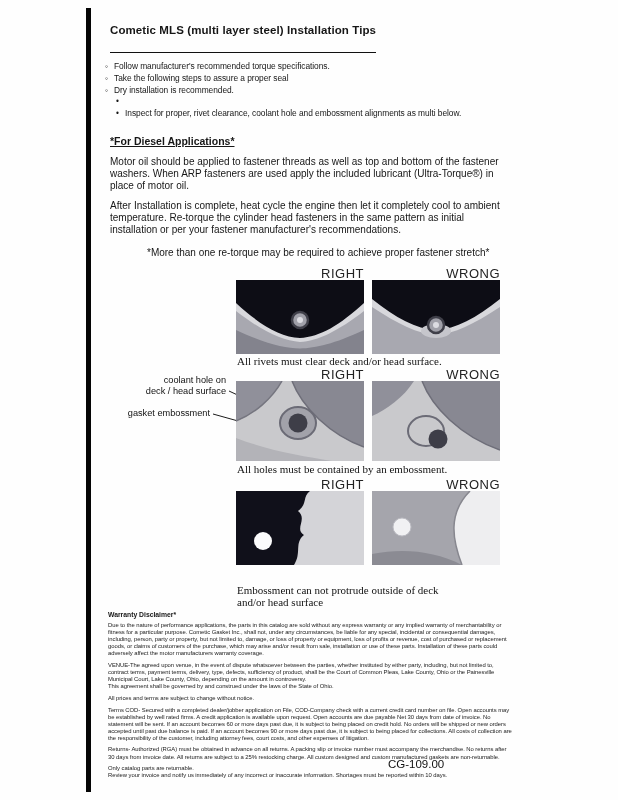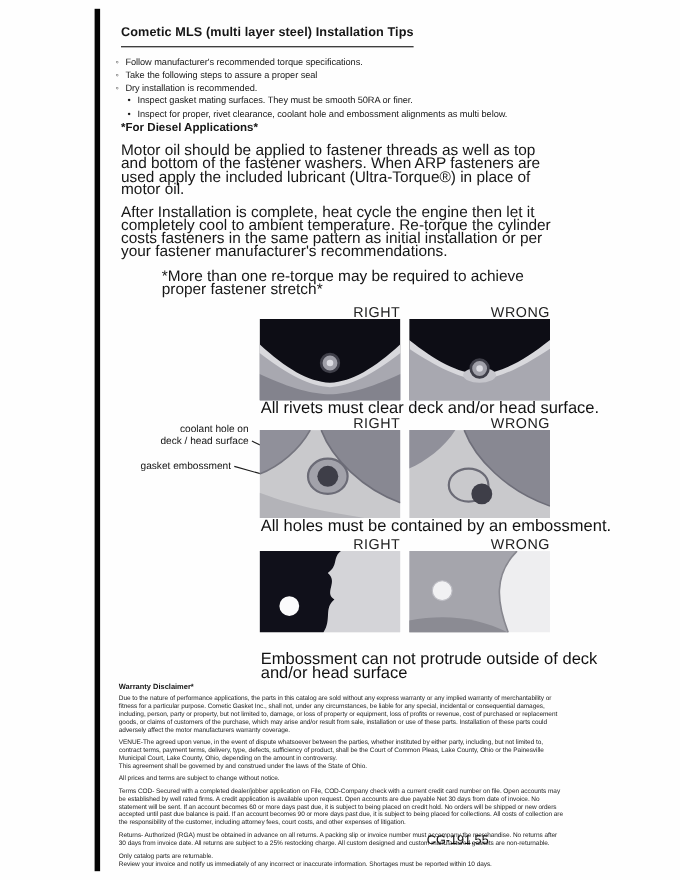--- a/index.html
+++ b/index.html
@@ -6,37 +6,37 @@
   body{background:#ffffff;}
   .page{
     position:relative;width:618px;height:800px;background:#fefefe;
     font-family:"Liberation Sans","DejaVu Sans",sans-serif;color:#161616;
     overflow:hidden;
   }
   .spine{position:absolute;left:86px;top:8px;width:5px;height:784px;background:#050505;}
   .content{position:relative;padding:20px 98px 0 105px;}
   .title{
     display:inline-block;margin-left:5px;font-size:11.5px;font-weight:bold;
-    border-bottom:1.6px solid #111;padding-bottom:6px;letter-spacing:.1px;
+    border-bottom:1.6px solid #111;padding-bottom:16px;letter-spacing:.1px;
   }
   .bullets{margin-top:8px;font-size:8.4px;line-height:11.8px;letter-spacing:-.05px;}
   .bullet{display:flex;}
   .bullet .mk{flex:0 0 9px;}
   .mk.circ::before{content:"◦";}
   .mk.disc::before{content:"•";}
   .bullet.sub{margin-left:11px;}
-  .section-heading{margin-left:5px;font-size:10.5px;font-weight:bold;}
-  .para{margin:9px 0 0 5px;font-size:14px;line-height:11.8px;max-width:396px;}
+  .section-heading{margin-top:15px;margin-left:5px;font-size:10.5px;font-weight:bold;text-decoration:underline;}
+  .para{margin:9px 0 0 5px;font-size:10px;line-height:11.8px;max-width:396px;}
   .note{margin-top:11px;margin-left:42px;}
   .diagrams{position:relative;height:332px;margin-top:4px;}
   .overlay{position:absolute;left:0;top:0;pointer-events:none;}
   .dlabel{position:absolute;width:128px;text-align:right;font-size:13px;letter-spacing:.5px;color:#222;}
   .dimg{position:absolute;width:128px;}
   .dimg svg{display:block;}
-  .dcaption{position:absolute;font-size:15px;line-height:12.5px;white-space:pre-line;color:#111;}
+  .dcaption{position:absolute;font-size:11px;line-height:12.5px;white-space:pre-line;color:#111;font-family:Liberation Serif, serif;}
   .annot{position:absolute;font-size:9.2px;line-height:11.5px;text-align:right;white-space:pre-line;color:#111;}
   .disclaimer{padding:16px 100px 0 108px;}
   .disc-heading{font-size:6.8px;font-weight:bold;}
   .disc-para{margin:4.5px 0 0 0;font-size:5.9px;line-height:7.1px;max-width:404px;white-space:pre-line;color:#222;letter-spacing:-.05px;}
   .footer-code{position:absolute;left:388px;top:758px;font-size:11.5px;color:#111;}
 </style>
 </head>
 <body>
 
 <div class="page">
@@ -53,31 +53,30 @@
       <div class="bullet">
         <span class="mk circ"></span>
         <span>Take the following steps to assure a proper seal</span>
       </div>
       <div class="bullet">
         <span class="mk circ"></span>
         <span>Dry installation is recommended.</span>
       </div>
       <div class="bullet sub">
         <span class="mk disc"></span>
-        <span>Inspect gasket mating surfaces.  They must be smooth 50RA or finer.</span>
       </div>
       <div class="bullet sub">
         <span class="mk disc"></span>
         <span>Inspect for proper, rivet clearance, coolant hole and embossment alignments as multi below.</span>
       </div>
     </div>
 
     <div class="section-heading">*For Diesel Applications*</div>
     <p class="para">Motor oil should be applied to fastener threads as well as top and bottom of the fastener washers. When ARP fasteners are used apply the included lubricant (Ultra-Torque®) in place of motor oil.</p>
-    <p class="para">After Installation is complete, heat cycle the engine then let it completely cool to ambient temperature. Re-torque the cylinder costs fasteners in the same pattern as initial installation or per your fastener manufacturer's recommendations.</p>
+    <p class="para">After Installation is complete, heat cycle the engine then let it completely cool to ambient temperature. Re-torque the cylinder head fasteners in the same pattern as initial installation or per your fastener manufacturer's recommendations.</p>
     <p class="para note">*More than one re-torque may be required to achieve proper fastener stretch*</p>
   </div>
 
   <div class="diagrams">
     <svg class="overlay" width="618" height="332">
       <line x1="229" y1="128" x2="293" y2="158" stroke="#1c1c1c" stroke-width="1"></line>
       <line x1="213" y1="151" x2="281" y2="170" stroke="#1c1c1c" stroke-width="1"></line>
     </svg>
 
     <div class="dlabel" style="left:236px;top:3px">RIGHT</div>
@@ -162,14 +161,14 @@
     <p class="disc-para">Due to the nature of performance applications, the parts in this catalog are sold without any express warranty or any implied warranty of merchantability or fitness for a particular purpose.  Cometic Gasket Inc., shall not, under any circumstances, be liable for any special, incidental or consequential damages, including, person, party or property, but not limited to, damage, or loss of property or equipment, loss of profits or revenue, cost of purchased or replacement goods, or claims of customers of the purchase, which may arise and/or result from sale, installation or use of these parts.  Installation of these parts could adversely affect the motor manufacturers warranty coverage.</p>
     <p class="disc-para">VENUE-The agreed upon venue, in the event of dispute whatsoever between the parties, whether instituted by either party, including, but not limited to, contract terms, payment terms, delivery, type, defects, sufficiency of product, shall be the Court of Common Pleas, Lake County, Ohio or the Painesville Municipal Court, Lake County, Ohio, depending on the amount in controversy.
 This agreement shall be governed by and construed under the laws of the State of Ohio.</p>
     <p class="disc-para">All prices and terms are subject to change without notice.</p>
     <p class="disc-para">Terms COD- Secured with a completed dealer/jobber application on File, COD-Company check with a current credit card number on file.  Open accounts may be established by well rated firms.  A credit application is available upon request.  Open accounts are due payable Net 30 days from date of invoice.  No statement will be sent.  If an account becomes 60 or more days past due, it is subject to being placed on credit hold.  No orders will be shipped or new orders accepted until past due balance is paid.  If an account becomes 90 or more days past due, it is subject to being placed for collections.  All costs of collection are the responsibility of the customer, including attorney fees, court costs, and other expenses of litigation.</p>
     <p class="disc-para">Returns- Authorized (RGA) must be obtained in advance on all returns.  A packing slip or invoice number must accompany the merchandise.  No returns after 30 days from invoice date.  All returns are subject to a 25% restocking charge.  All custom designed and custom manufactured gaskets are non-returnable.</p>
     <p class="disc-para">Only catalog parts are returnable.
 Review your invoice and notify us immediately of any incorrect or inaccurate information.  Shortages must be reported within 10 days.</p>
   </div>
 
-  <div class="footer-code">CG-191.55</div>
+  <div class="footer-code">CG-109.00</div>
 </div>
 
 </body></html>

